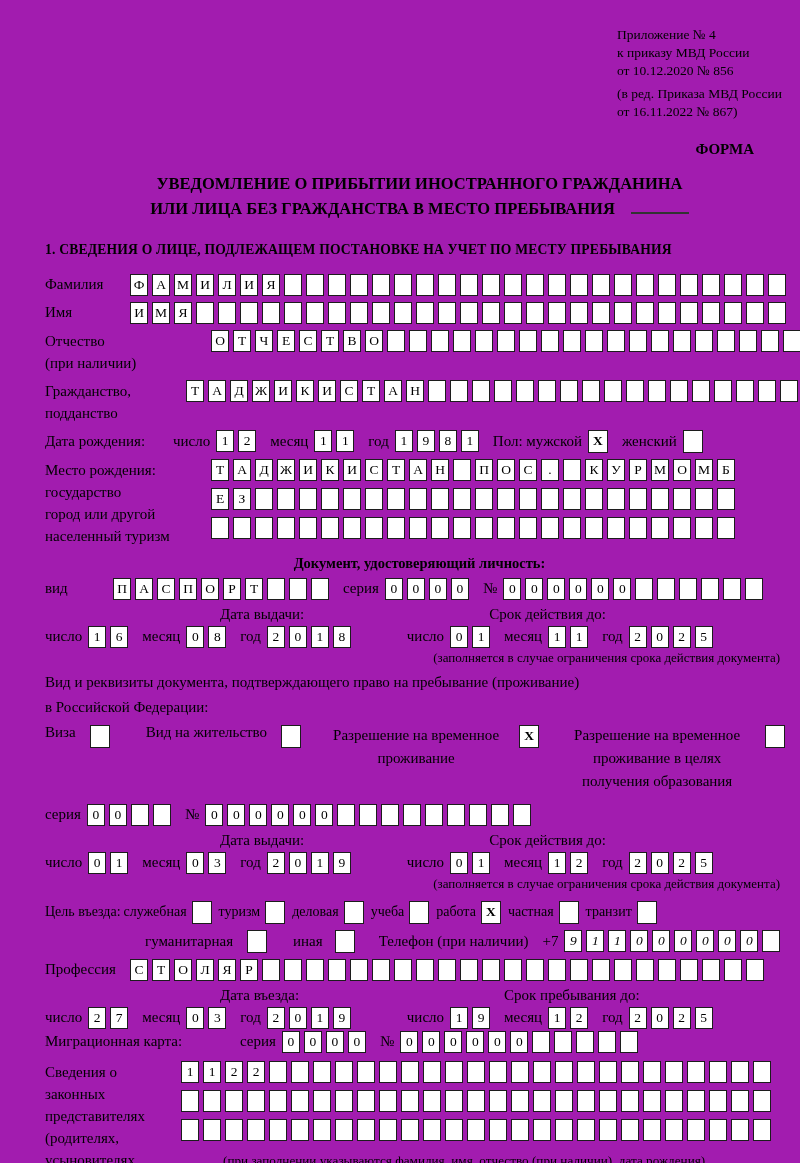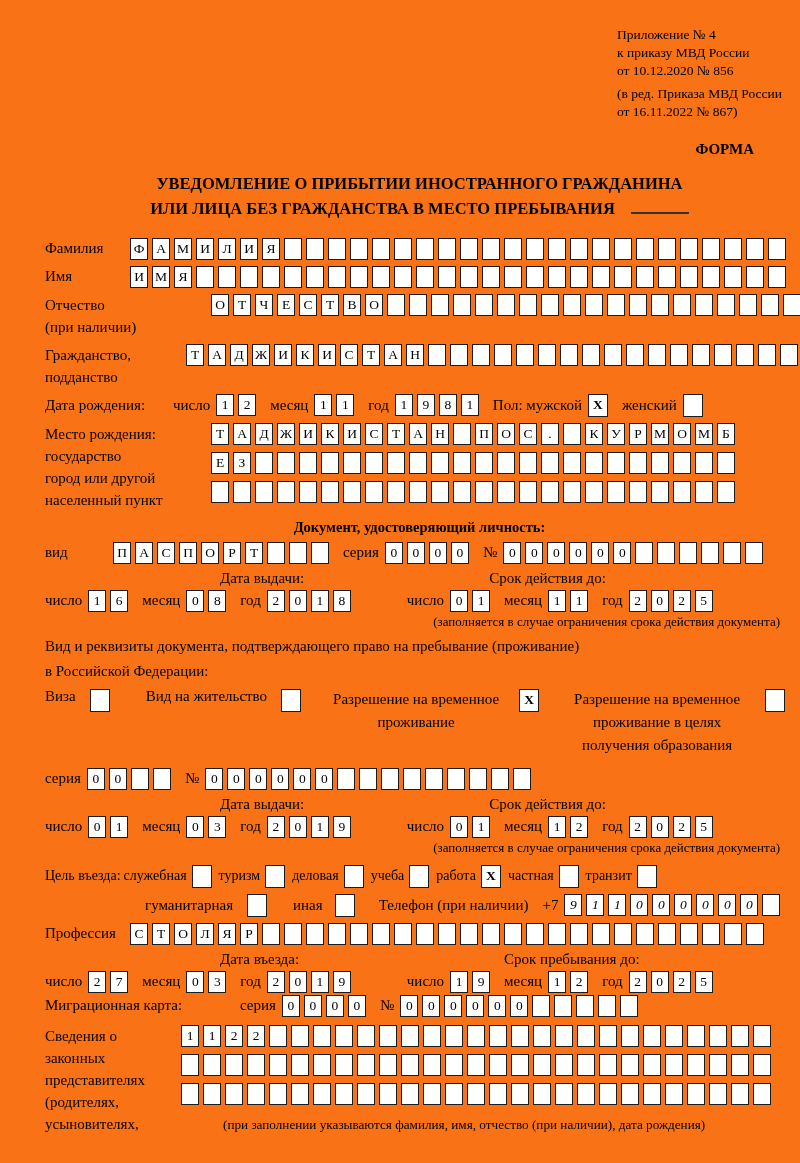--- a/index.html
+++ b/index.html
@@ -1,19 +1,19 @@
 <!DOCTYPE html>
 <html><head>
 <meta charset="utf-8">
 <style>
   html,body { margin:0; padding:0; background:#fff; }
   .page {
     width:800px; height:1163px; box-sizing:border-box;
     padding:26px 6px 0 45px; overflow:hidden; position:relative;
-    background:#f97316; color:#000;
+    background:#a21caf; color:#000;
     font-family:"Liberation Serif","DejaVu Serif",serif;
   }
   .annex { margin-left:572px; width:215px; font-size:13.5px; line-height:1.34; }
   .annex .gap { margin-top:5px; }
   .forma { text-align:right; padding-right:40px; font-weight:bold; font-size:15px; margin-top:20px; }
   .title { text-align:center; font-weight:bold; font-size:16.5px; line-height:1.5; margin-top:14px; }
   .blankline { display:inline-block; width:58px; border-bottom:2.2px solid #333; margin-left:16px; vertical-align:baseline; }
   .sec1 { margin-top:20px; font-weight:bold; font-size:13.6px; letter-spacing:0.2px; }
 
   .row { display:flex; align-items:center; margin-top:6px; font-size:15px; flex-wrap:nowrap; }
@@ -75,20 +75,21 @@
     <div>от 16.11.2022 № 867)</div>
   </div>
 
   <div class="forma">ФОРМА</div>
 
   <div class="title">
     <div>УВЕДОМЛЕНИЕ О ПРИБЫТИИ ИНОСТРАННОГО ГРАЖДАНИНА</div>
     <div><span>ИЛИ ЛИЦА БЕЗ ГРАЖДАНСТВА В МЕСТО ПРЕБЫВАНИЯ</span><span class="blankline"></span></div>
   </div>
 
+  <div class="sec1">1. СВЕДЕНИЯ О ЛИЦЕ, ПОДЛЕЖАЩЕМ ПОСТАНОВКЕ НА УЧЕТ ПО МЕСТУ ПРЕБЫВАНИЯ</div>
 
   <div class="row" style="margin-top:16px;">
     <span class="lbl w85">Фамилия</span>
     <span class="boxes"><span class="cell">Ф</span><span class="cell">А</span><span class="cell">М</span><span class="cell">И</span><span class="cell">Л</span><span class="cell">И</span><span class="cell">Я</span><span class="cell"></span><span class="cell"></span><span class="cell"></span><span class="cell"></span><span class="cell"></span><span class="cell"></span><span class="cell"></span><span class="cell"></span><span class="cell"></span><span class="cell"></span><span class="cell"></span><span class="cell"></span><span class="cell"></span><span class="cell"></span><span class="cell"></span><span class="cell"></span><span class="cell"></span><span class="cell"></span><span class="cell"></span><span class="cell"></span><span class="cell"></span><span class="cell"></span><span class="cell"></span></span>
   </div>
 
   <div class="row">
     <span class="lbl w85">Имя</span>
     <span class="boxes"><span class="cell">И</span><span class="cell">М</span><span class="cell">Я</span><span class="cell"></span><span class="cell"></span><span class="cell"></span><span class="cell"></span><span class="cell"></span><span class="cell"></span><span class="cell"></span><span class="cell"></span><span class="cell"></span><span class="cell"></span><span class="cell"></span><span class="cell"></span><span class="cell"></span><span class="cell"></span><span class="cell"></span><span class="cell"></span><span class="cell"></span><span class="cell"></span><span class="cell"></span><span class="cell"></span><span class="cell"></span><span class="cell"></span><span class="cell"></span><span class="cell"></span><span class="cell"></span><span class="cell"></span><span class="cell"></span></span>
   </div>
@@ -121,21 +122,21 @@
     <span class="cell cb">X</span>
     <span class="dl">женский</span>
     <span class="cell cb"></span>
   </div>
 
   <div class="row top">
     <span class="lbl w160">
       <div>Место рождения:</div>
       <div>государство</div>
       <div>город или другой</div>
-      <div>населенный пункт</div>
+      <div>населенный туризм</div>
     </span>
     <span class="stack">
       <span class="boxes"><span class="cell">Т</span><span class="cell">А</span><span class="cell">Д</span><span class="cell">Ж</span><span class="cell">И</span><span class="cell">К</span><span class="cell">И</span><span class="cell">С</span><span class="cell">Т</span><span class="cell">А</span><span class="cell">Н</span><span class="cell"></span><span class="cell">П</span><span class="cell">О</span><span class="cell">С</span><span class="cell">.</span><span class="cell"></span><span class="cell">К</span><span class="cell">У</span><span class="cell">Р</span><span class="cell">М</span><span class="cell">О</span><span class="cell">М</span><span class="cell">Б</span></span>
       <span class="boxes"><span class="cell">Е</span><span class="cell">З</span><span class="cell"></span><span class="cell"></span><span class="cell"></span><span class="cell"></span><span class="cell"></span><span class="cell"></span><span class="cell"></span><span class="cell"></span><span class="cell"></span><span class="cell"></span><span class="cell"></span><span class="cell"></span><span class="cell"></span><span class="cell"></span><span class="cell"></span><span class="cell"></span><span class="cell"></span><span class="cell"></span><span class="cell"></span><span class="cell"></span><span class="cell"></span><span class="cell"></span></span>
       <span class="boxes"><span class="cell"></span><span class="cell"></span><span class="cell"></span><span class="cell"></span><span class="cell"></span><span class="cell"></span><span class="cell"></span><span class="cell"></span><span class="cell"></span><span class="cell"></span><span class="cell"></span><span class="cell"></span><span class="cell"></span><span class="cell"></span><span class="cell"></span><span class="cell"></span><span class="cell"></span><span class="cell"></span><span class="cell"></span><span class="cell"></span><span class="cell"></span><span class="cell"></span><span class="cell"></span><span class="cell"></span></span>
     </span>
   </div>
 
   <div class="doc-heading">Документ, удостоверяющий личность:</div>
 

